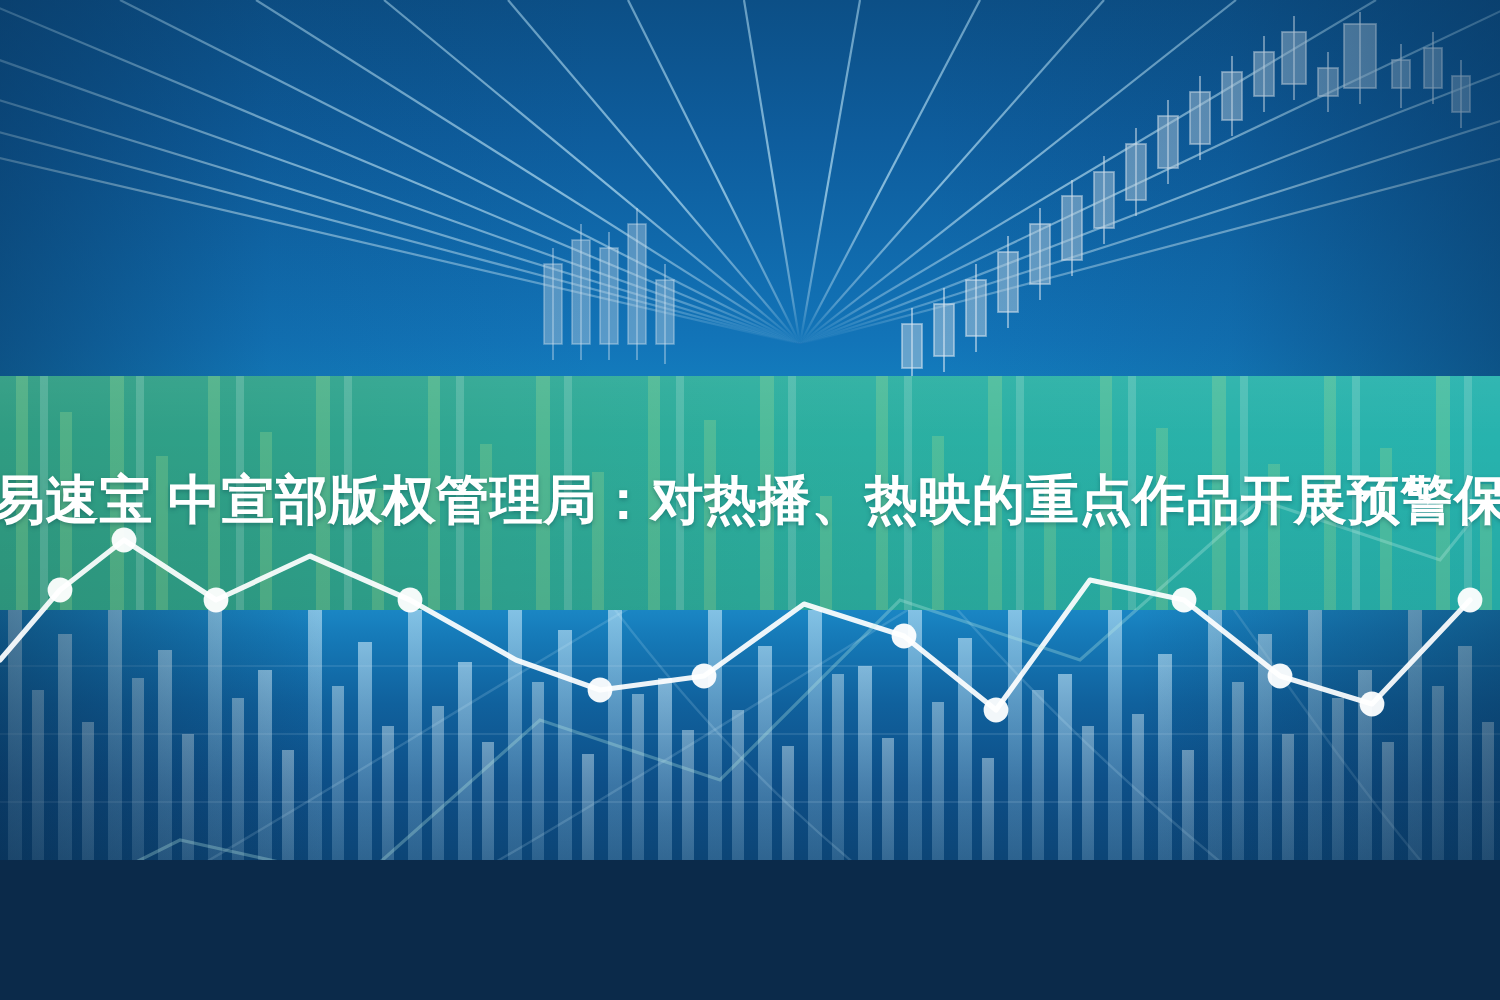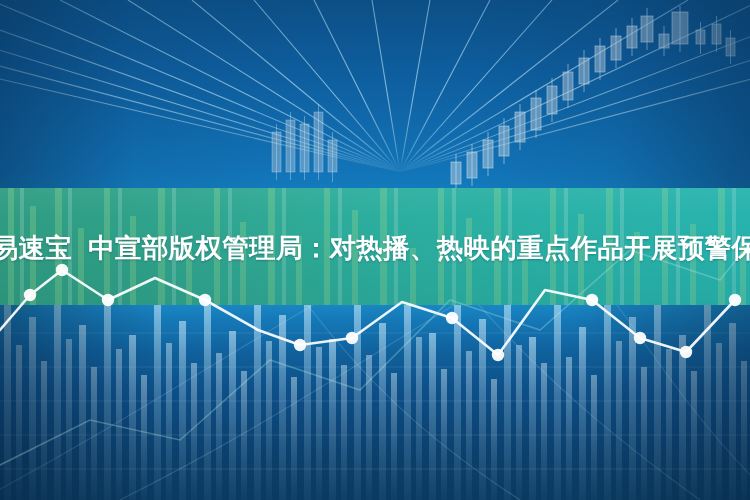--- a/index.html
+++ b/index.html
@@ -1,18 +1,18 @@
 <!DOCTYPE html>
 <html><head>
 <meta charset="utf-8">
 <style>
   html,body{margin:0;padding:0;background:#0b2a4a;}
   #stage{
-    position:relative;width:750px;height:500px;overflow:hidden;
-    font-family:Liberation Mono, monospace;
+    position:relative;width:750px;height:430px;overflow:hidden;
+    font-family:Liberation Sans, sans-serif;
     background:#b91c1c;
   }
   .layer{position:absolute;left:0;top:0;width:750px;height:500px;}
 
   
   #sky{
     background:linear-gradient(180deg,
       #0c4f86 0%,
       #0e5d9d 14%,
       #1274b8 34%,

